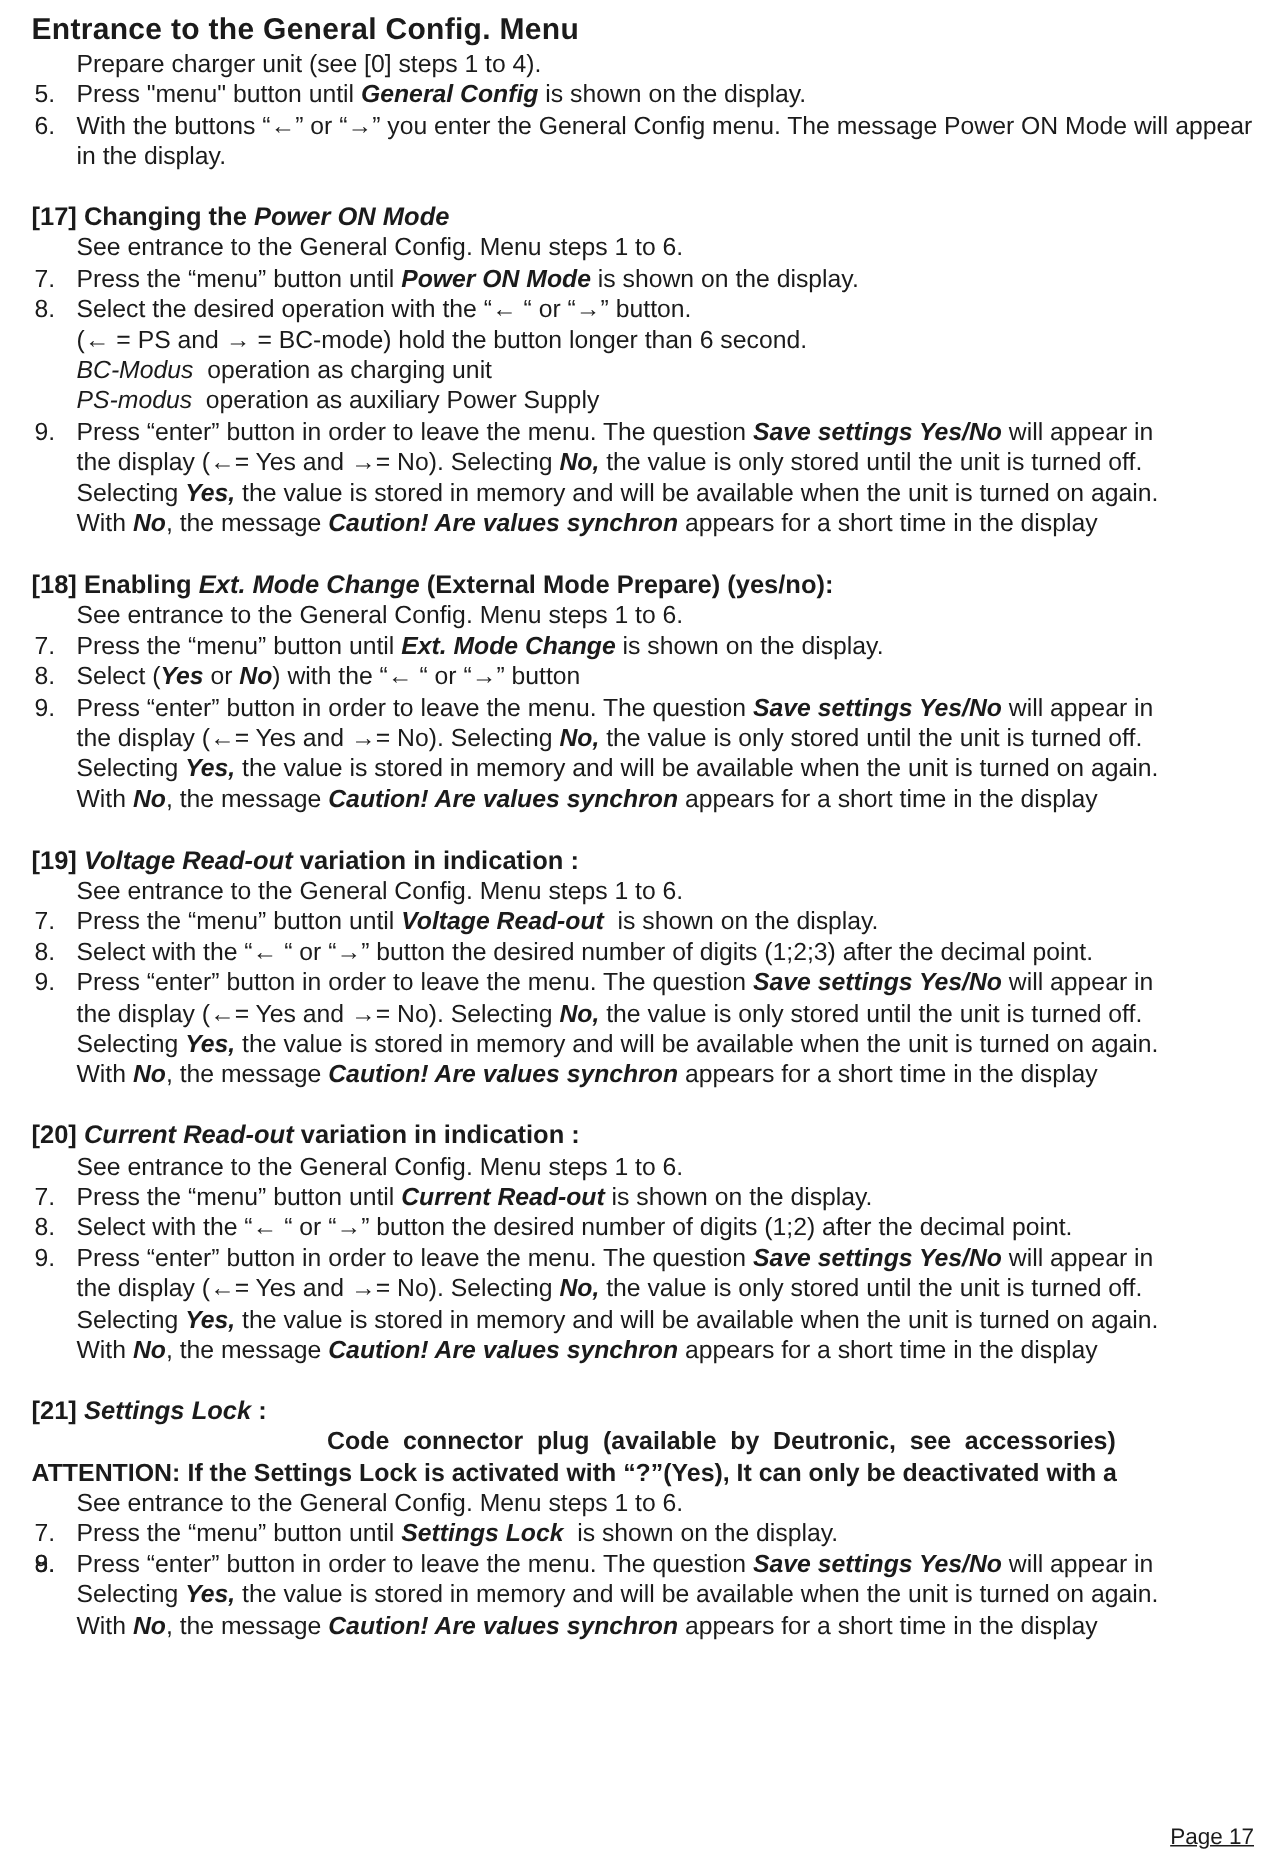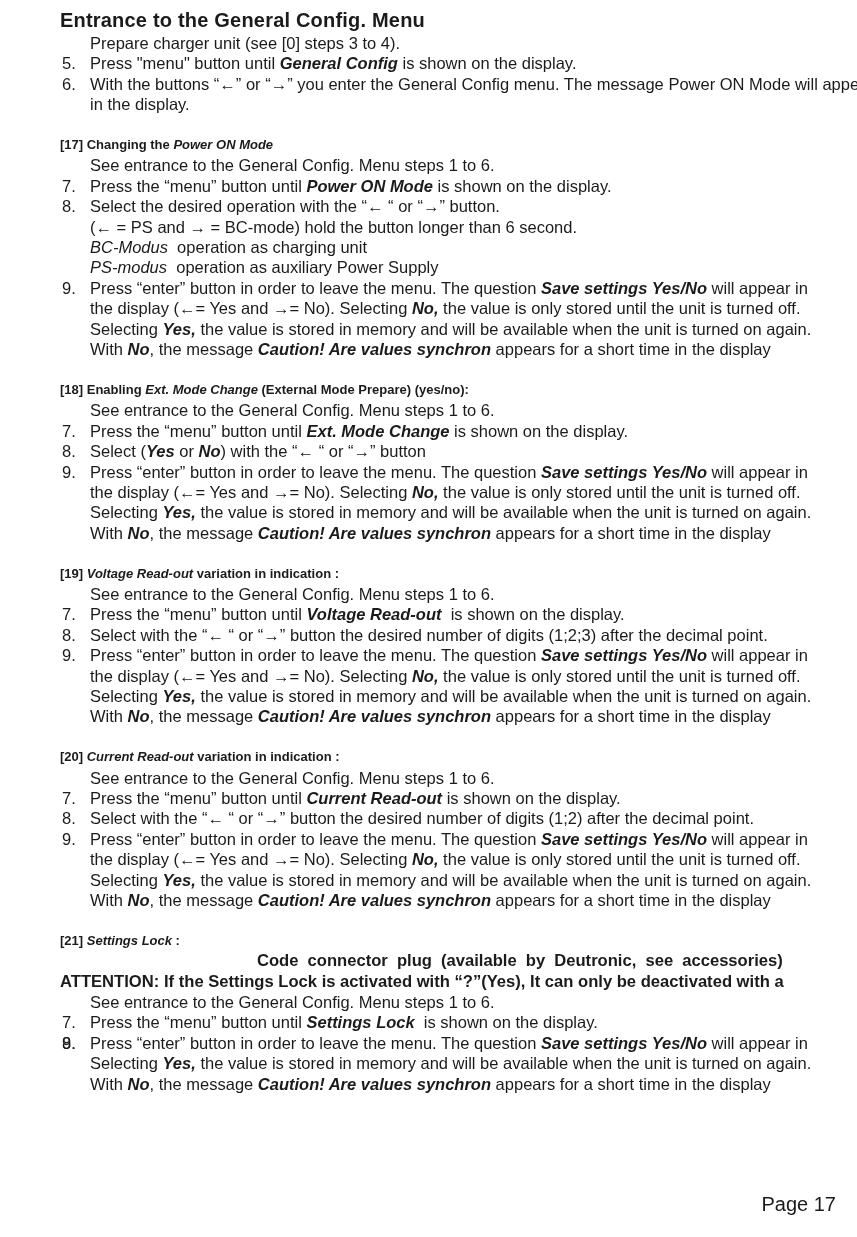--- a/index.html
+++ b/index.html
@@ -19,30 +19,29 @@
     box-sizing: border-box;
     width: 857px;
     height: 1237px;
     padding: 8px 18px 0 21px;
     overflow: hidden;
     background: #ffffff;
   }
   .line {
     white-space: pre;
     line-height: 20.4px;
-    margin-left: 39px;
   }
   .title {
     font-size: 20px;
     font-weight: bold;
     line-height: 25px;
     letter-spacing: 0.2px;
   }
   .header {
-    font-size: 13px;
+    font-size: 17px;
   }
   .indent { padding-left: 30px; }
   .num-line { position: relative; }
   .num {
     position: absolute;
     left: 2px;
     top: 0;
   }
   .gap { height: 20.4px; }
   .attn { font-size: 16.6px; }
@@ -52,34 +51,35 @@
     width: 104px;
   }
   .line2 {
     padding-left: 197px;
     word-spacing: 4.5px;
     font-size: 16.6px;
   }
   .footer {
     position: absolute;
     right: 21px;
-    bottom: 21px;
-    font-size: 20px;
+    bottom: 4px;
+    font-size: 15px;
+    text-decoration: underline;
   }
   .r-b { font-weight: bold; }
   .r-i { font-style: italic; }
   .r-u { }
 </style>
 </head>
 <body>
 
 <div class="page">
   <div>
       <div class="line title"><span class="r-b">Entrance to the General Config. Menu</span></div>
-      <div class="line indent"><span class="">Prepare charger unit (see [0] steps 3 to 4).</span></div>
+      <div class="line indent"><span class="">Prepare charger unit (see [0] steps 1 to 4).</span></div>
       <div class="line num-line indent"><span class="num">5.</span><span class="">Press "menu" button until </span><span class="r-b r-i r-u">General Config</span><span class=""> is shown on the display.</span></div>
       <div class="line num-line indent"><span class="num">6.</span><span class="">With the buttons “←” or “→” you enter the General Config menu. The message Power ON Mode will appear</span></div>
       <div class="line indent"><span class="">in the display.</span></div>
       <div class="gap"></div>
       <div class="line header"><span class="r-b r-u">[17] Changing the </span><span class="r-b r-i r-u">Power ON Mode</span></div>
       <div class="line indent"><span class="">See entrance to the General Config. Menu steps 1 to 6.</span></div>
       <div class="line num-line indent"><span class="num">7.</span><span class="">Press the “menu” button until</span><span class="r-b r-i r-u"> Power ON Mode</span><span class=""> is shown on the display.</span></div>
       <div class="line num-line indent"><span class="num">8.</span><span class="">Select the desired operation with the “← “ or “→” button.</span></div>
       <div class="line indent"><span class="">(← = PS and → = BC-mode) hold the button longer than 6 second.</span></div>
       <div class="line indent"><span class="r-i">BC-Modus</span><span class="">  operation as charging unit</span></div>

